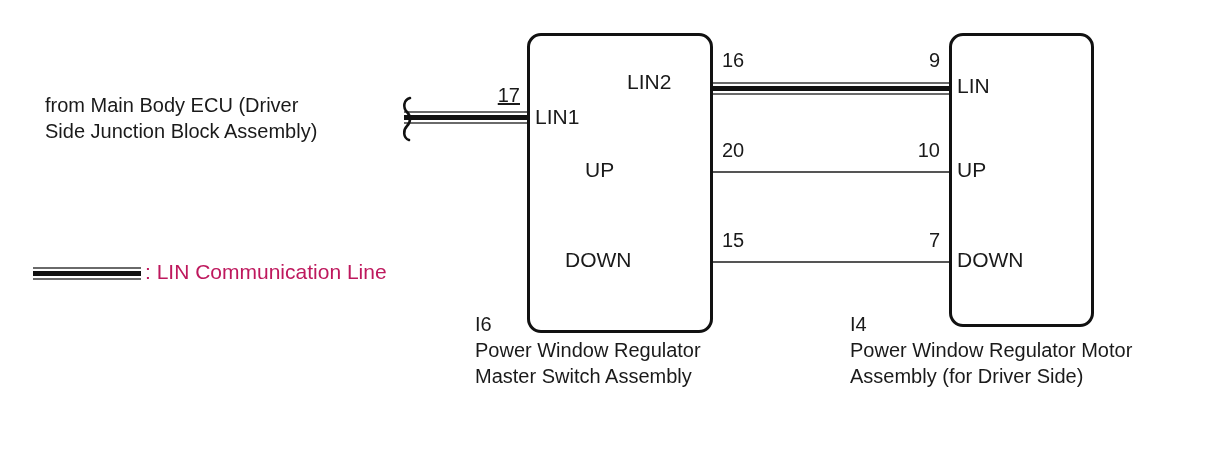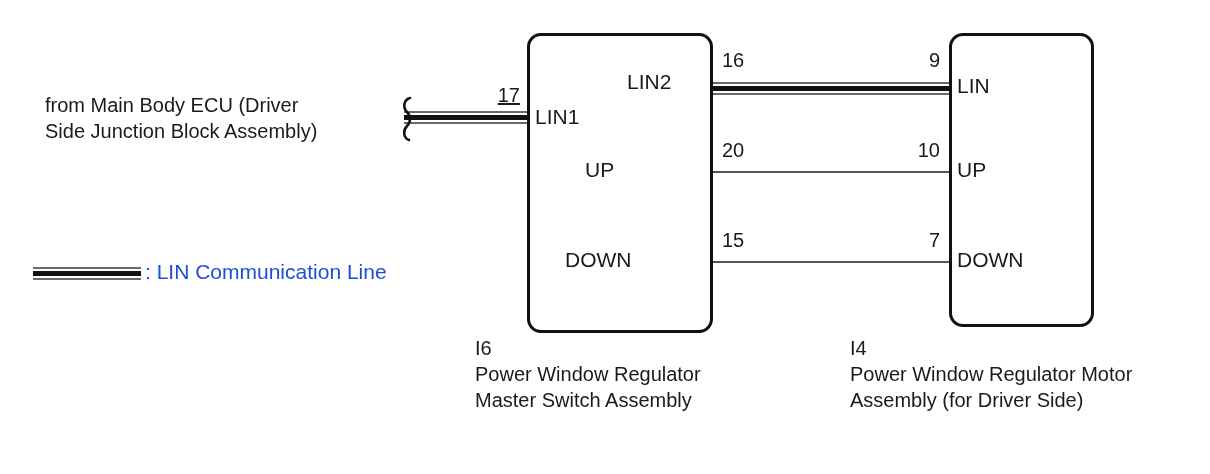--- a/index.html
+++ b/index.html
@@ -98,21 +98,20 @@
     white-space: pre-line;
     color: #1a1a1a;
     z-index: 6;
   }
   .caption {
     position: absolute;
     font-size: 20px;
     line-height: 26px;
     color: #1a1a1a;
     z-index: 6;
-    margin-top: 24px;
   }
   .caption .code { display: block; }
   .caption .name { display: block; white-space: pre-line; }
 
   
   #legend { position: absolute; left: 33px; top: 258px; z-index: 6; }
   #legend-symbol {
     position: absolute;
     left: 0; top: 9px;
     width: 108px;
@@ -126,21 +125,21 @@
   #legend-symbol .core {
     position: absolute; left: 0; right: 0; top: 4px; height: 5px; background: #111111;
   }
   #legend-text {
     position: absolute;
     left: 112px;
     top: 0px;
     font-size: 21px;
     line-height: 28px;
     white-space: nowrap;
-    color: #1d4ed8;
+    color: #be185d;
   }
 </style>
 </head>
 <body>
 
 <div class="canvas">
 
   <div class="text-block" id="source-note" style="left:45px; top:92px; width:360px;">from Main Body ECU (Driver
 Side Junction Block Assembly)</div>
 

